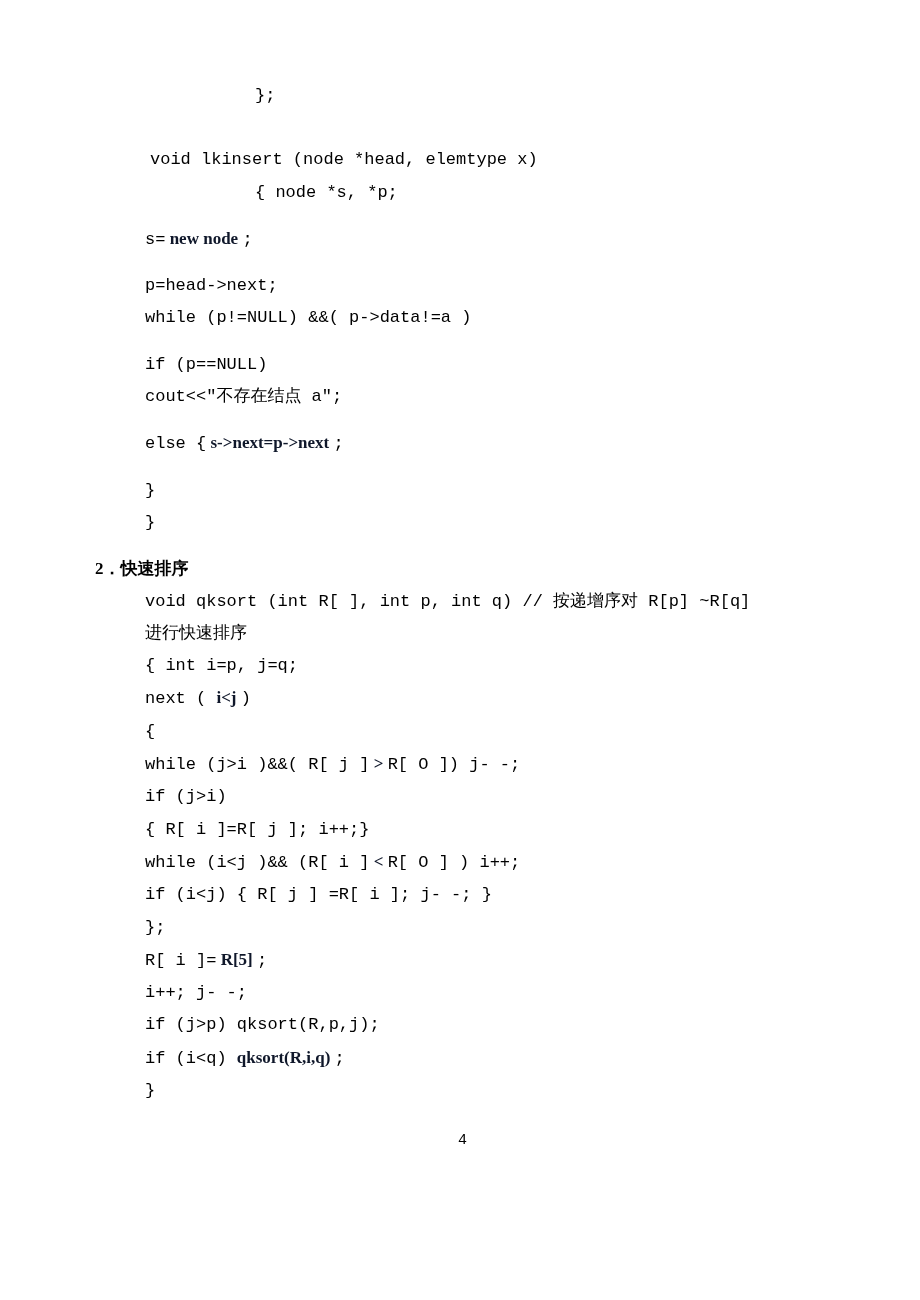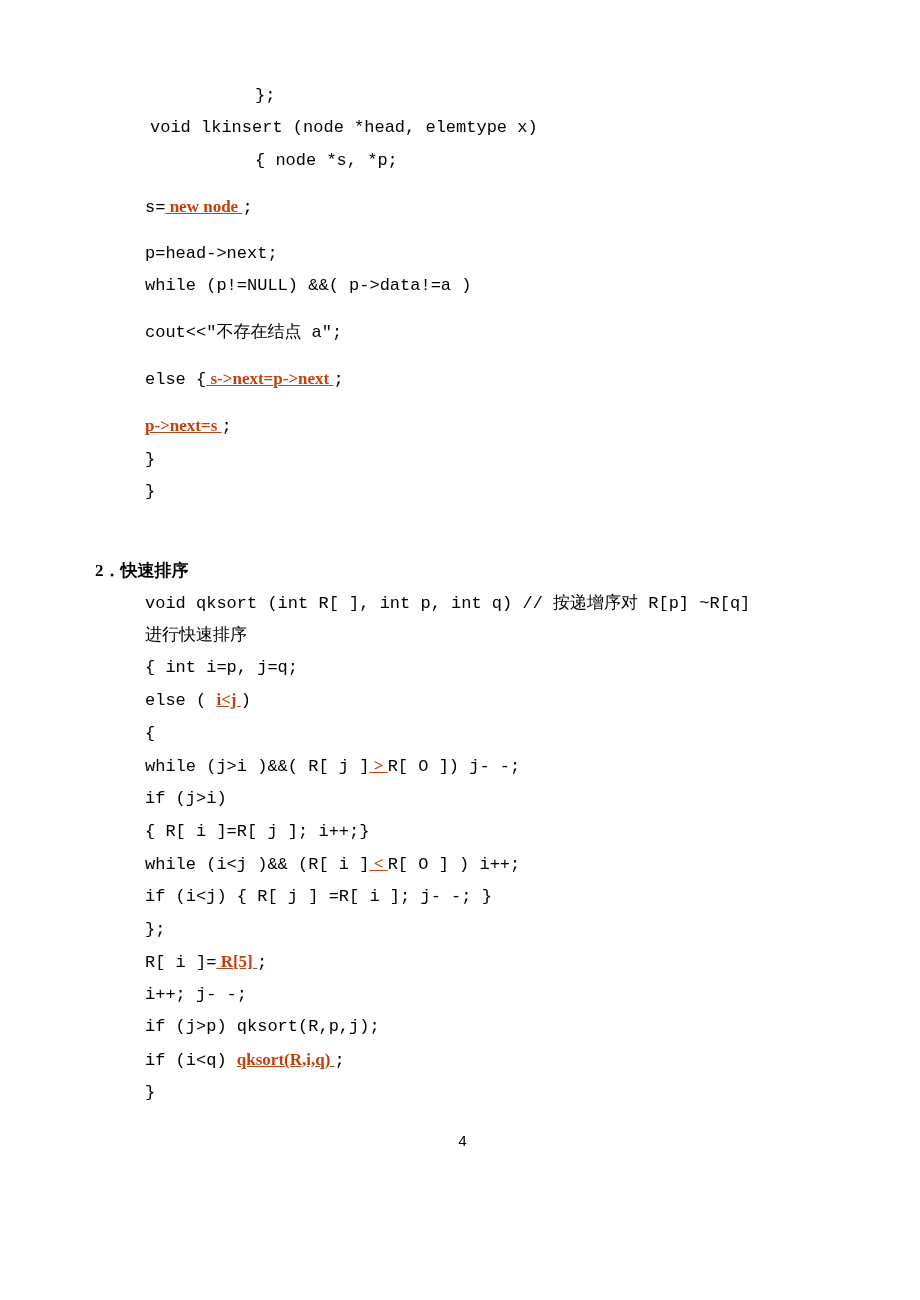--- a/index.html
+++ b/index.html
@@ -12,23 +12,22 @@
     line-height: 1.9;
     width: 920px;
   }
   .page {
     padding: 80px 90px 40px 95px;
   }
   .mono {
     font-family: "SimSun", "Courier New", monospace;
   }
   .ans {
-    color: #c2410c;
+    color: #0f172a;
     font-weight: bold;
-    text-decoration: underline;
     font-family: "Times New Roman", serif;
   }
   .indent1 {
     padding-left: 50px;
   }
   .indent2 {
     padding-left: 160px;
   }
   .bold {
     font-weight: bold;
@@ -39,51 +38,49 @@
     font-size: 15px;
   }
   .semi { color:#000; font-weight:normal; }
 </style>
 </head>
 <body>
 
 <div class="page mono">
 
   <div class="indent2"><span>};</span></div>
-  <div style="padding-left:55px;"><span>void lkinsert (node *head, elemtype x)</span></div>
+  <div style="padding-left:55px;margin-top:32px;"><span>void lkinsert (node *head, elemtype x)</span></div>
   <div class="indent2"><span>{ node *s, *p;</span></div>
   <div style="height:14px;"></div>
   <div class="indent1">
     <span>s=</span><span class="ans">   new node   </span><span class="semi">;</span>
   </div>
   <div style="height:14px;"></div>
   <div class="indent1"><span> p=head-&gt;next;</span></div>
   <div class="indent1"><span>while (p!=NULL) &amp;&amp;( p-&gt;data!=a )</span></div>
   <div style="height:14px;"></div>
+  <div class="indent1"><span>if (p==NULL)</span></div>
   <div class="indent1"><span>cout&lt;&lt;"不存在结点 a";</span></div>
   <div style="height:14px;"></div>
   <div class="indent1">
     <span>else {</span><span class="ans">                        s-&gt;next=p-&gt;next                              </span><span class="semi">;</span>
   </div>
   <div style="height:14px;"></div>
-  <div class="indent1">
-    <span class="ans">                              p-&gt;next=s                           </span><span class="semi">;</span>
-  </div>
   <div class="indent1"><span>}</span></div>
   <div class="indent1"><span>}</span></div>
 
   <div style="height:14px;"></div>
 
-  <div class="bold" style="padding-left:0px; font-family:'SimSun';margin-top:33px;"><span>2．快速排序</span></div>
+  <div class="bold" style="padding-left:0px; font-family:'SimSun';"><span>2．快速排序</span></div>
 
   <div class="indent1"><span>void  qksort (int R[ ], int p, int q)     // 按递增序对 R[p] ~R[q]</span></div>
   <div class="indent1"><span>进行快速排序</span></div>
   <div class="indent1"><span>{  int i=p, j=q;</span></div>
   <div class="indent1">
-    <span>  else ( </span><span class="ans">   i&lt;j      </span><span> )</span>
+    <span>  next ( </span><span class="ans">   i&lt;j      </span><span> )</span>
   </div>
   <div class="indent1"><span>    {</span></div>
   <div class="indent1">
     <span>while (j&gt;i )&amp;&amp;( R[ j ]</span><span class="ans">  &gt;  </span><span>R[ O ])  j- -;</span>
   </div>
   <div class="indent1"><span> if (j&gt;i)</span></div>
   <div class="indent1"><span>     { R[ i ]=R[ j ];  i++;}</span></div>
   <div class="indent1">
     <span>while (i&lt;j )&amp;&amp; (R[ i ]</span><span class="ans">  &lt;  </span><span>R[ O ] )  i++;</span>
   </div>

